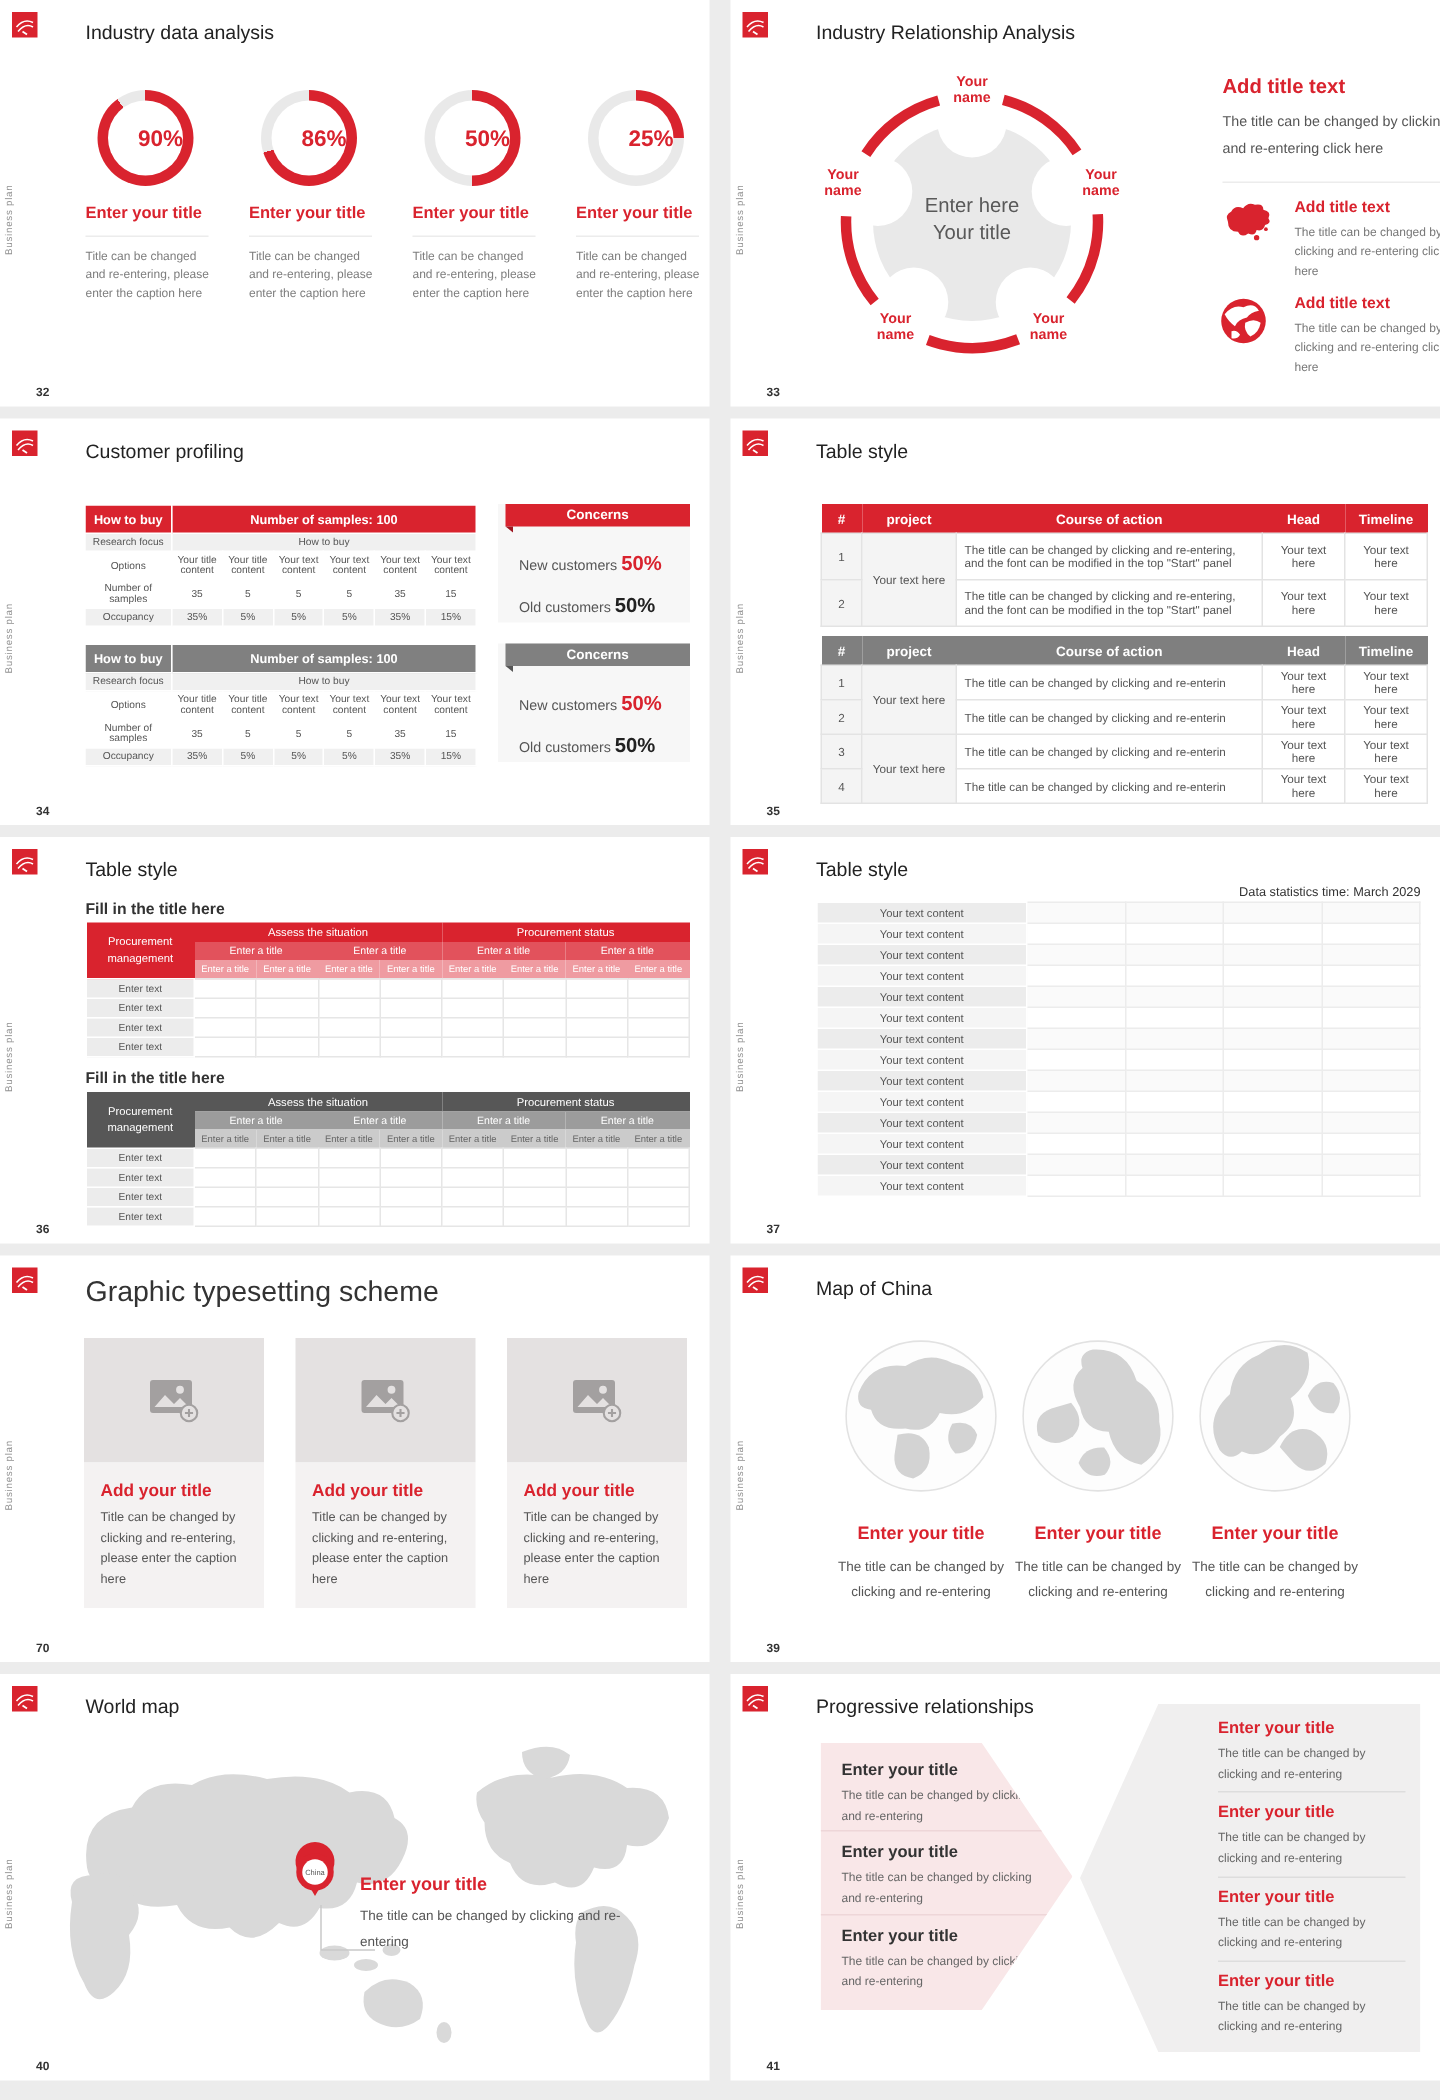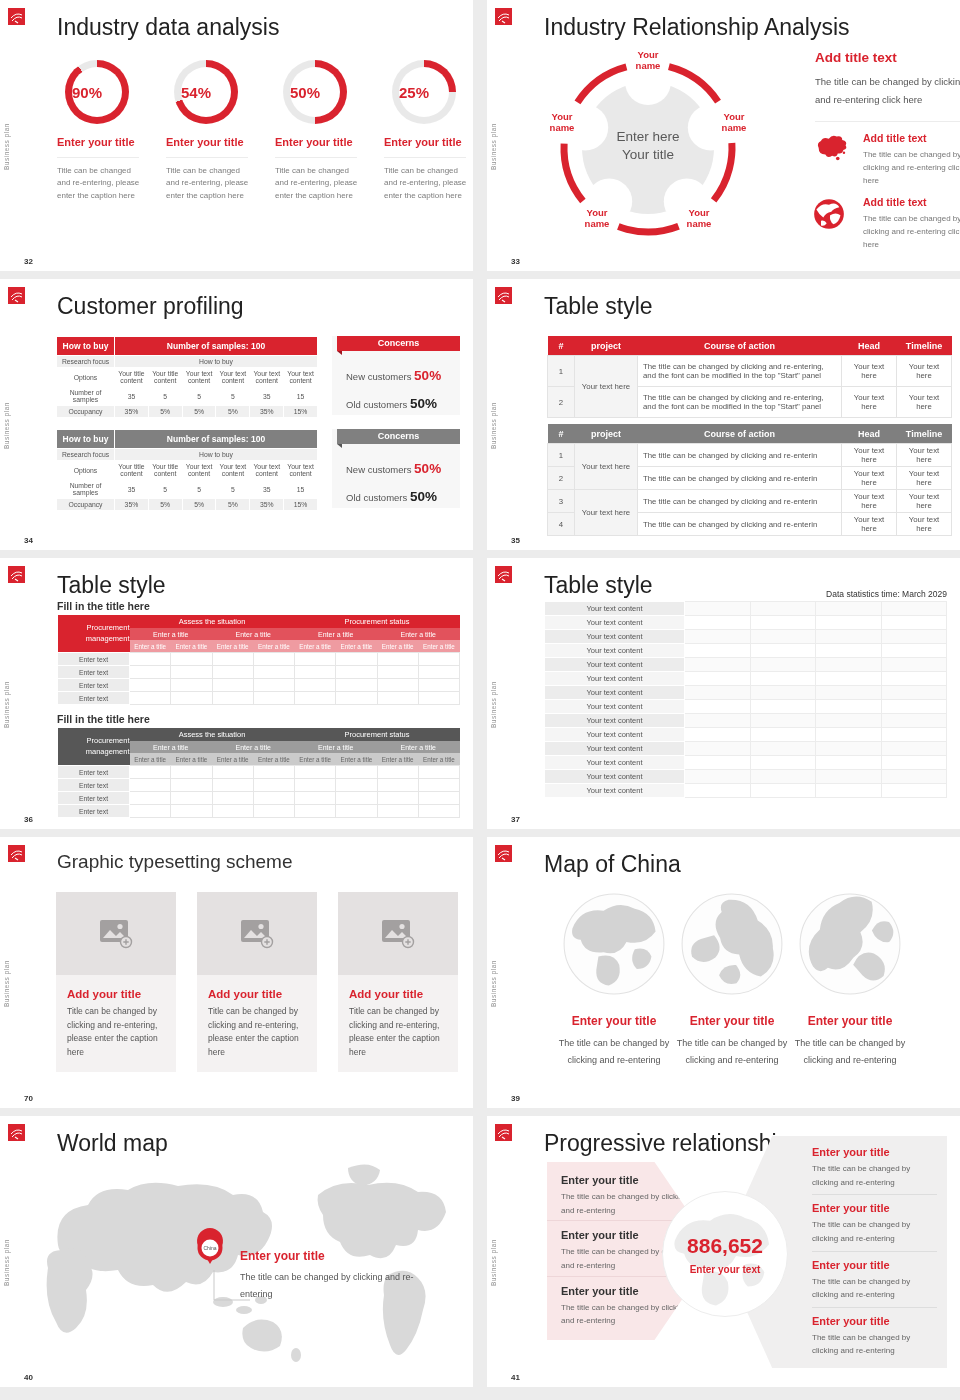--- a/index.html
+++ b/index.html
@@ -10,28 +10,28 @@
   .grid{display:grid;grid-template-columns:473px 473px;grid-auto-rows:271px;gap:8px 14px;}
   .slide{position:relative;background:#fff;overflow:hidden;}
 
   
   .logo{position:absolute;left:8px;top:8px;width:17px;height:17px;background:var(--red,#d9232e);}
   .vlabel{
     position:absolute;left:3px;top:100px;height:70px;color:#919191;font-size:6.5px;
     writing-mode:vertical-rl;transform:rotate(180deg);letter-spacing:.5px;
   }
   .snum{position:absolute;left:8px;bottom:5px;font-size:8px;font-weight:bold;color:#333;padding-left:16px;}
-  .stitle{position:absolute;left:57px;top:14px;margin:0;font-size:23px;font-weight:400;color:#222;}
+  .stitle{position:absolute;left:57px;top:14px;margin:0;font-size:13px;font-weight:400;color:#222;}
   .stitle.light{font-weight:300;font-size:19px;color:#333;}
 
   
   .d-col{position:absolute;top:60px;width:96px;}
   .donut{position:relative;width:64px;height:64px;border-radius:50%;margin-left:8px;}
   .donut .hole{position:absolute;inset:7px;background:#fff;border-radius:50%;
-    display:flex;align-items:center;justify-content:flex-start;}
+    display:flex;align-items:center;justify-content:flex-end;}
   .donut .hole b{font-size:15px;color:var(--red);}
   .d-col h3{margin:12px 0 0;font-size:11px;color:var(--red);}
   .d-col .dv{border-top:1px solid #ececec;margin-top:9px;width:82px;}
   .d-col p{margin:7px 0 0;font-size:8px;line-height:1.55;color:#7d7d7d;width:86px;}
 
   
   .s33-diagram{position:absolute;left:55px;top:44px;width:212px;height:216px;}
   .s33-node{position:absolute;width:40px;text-align:center;font-size:9.5px;font-weight:bold;
     color:var(--red);line-height:1.15;}
   .s33-center{position:absolute;left:46px;top:84px;width:120px;text-align:center;
@@ -71,21 +71,21 @@
   .s35-tbl td{border:1px solid #e3e3e3;font-size:7.8px;color:#555;padding:2px 5px;}
   .s35-tbl td.c{text-align:center;}
   .s35-tbl td.shade{background:#f4f4f4;text-align:center;}
   .s35-tbl.red td{height:26px;}
   .s35-tbl.gray td{height:15px;}
 
   
   .s36-lab{position:absolute;left:57px;margin:0;font-size:10.5px;font-weight:bold;color:#333;}
   .s36-tbl{position:absolute;left:57px;width:403px;border-collapse:collapse;table-layout:fixed;}
   .s36-tbl td{padding:0;font-weight:normal;text-align:center;}
-  .s36-tbl .corner{background:var(--red);color:#fff;font-size:7.5px;line-height:1.4;text-align:right;}
+  .s36-tbl .corner{background:var(--red);color:#fff;font-size:7.5px;line-height:1.4;}
   .s36-tbl .g1{background:var(--red);color:#fff;font-size:7.5px;height:13px;}
   .s36-tbl .mid td{background:#e2525c;color:#fff;font-size:7px;height:12px;}
   .s36-tbl .sub td{background:#ef9ba1;color:#fff;font-size:6.3px;height:12px;}
   .s36-tbl.gray .corner,.s36-tbl.gray .g1{background:#575757;}
   .s36-tbl.gray .mid td{background:#9c9c9c;}
   .s36-tbl.gray .sub td{background:#cbcbcb;color:#666;}
   .s36-tbl .brow td{border:1px solid #e6e6e6;height:12px;background:#fff;}
   .s36-tbl .brow td.lab{background:#ececec;font-size:6.8px;color:#555;border-color:#fff;}
 
   
@@ -170,21 +170,21 @@
             <b>90%</b>
           </span>
         </div>
       <h3>Enter your title</h3>
       <div class="dv"></div>
       <p>Title can be changed and re-entering, please enter the caption here</p>
     </div>
     <div class="d-col" style="left:166px">
       <div class="donut" style="background: conic-gradient(rgb(217, 35, 46) 70%, rgb(233, 233, 233) 70%);">
           <span class="hole">
-            <b>54%</b>
+            <b>86%</b>
           </span>
         </div>
       <h3>Enter your title</h3>
       <div class="dv"></div>
       <p>Title can be changed and re-entering, please enter the caption here</p>
     </div>
     <div class="d-col" style="left:275px">
       <div class="donut" style="background: conic-gradient(rgb(217, 35, 46) 50%, rgb(233, 233, 233) 50%);">
           <span class="hole">
             <b>50%</b>
@@ -975,24 +975,15 @@
         <div class="s41-item">
         <h4>Enter your title</h4>
         <p>The title can be changed by clicking and re-entering</p>
       </div>
         <div class="s41-item">
         <h4>Enter your title</h4>
         <p>The title can be changed by clicking and re-entering</p>
       </div>
     </div>
 
-    <div class="s41-circle">
-      <svg width="124" height="124" viewBox="0 0 100 100">
-        <g fill="#dcdcdc" transform="translate(0,6) scale(0.95)">
-            <use href="#worldblob"></use>
-          </g>
-      </svg>
-      <b>886,652</b>
-      <span>Enter your text</span>
-    </div>
   </section>
 
 </div>
 
 </body></html>

